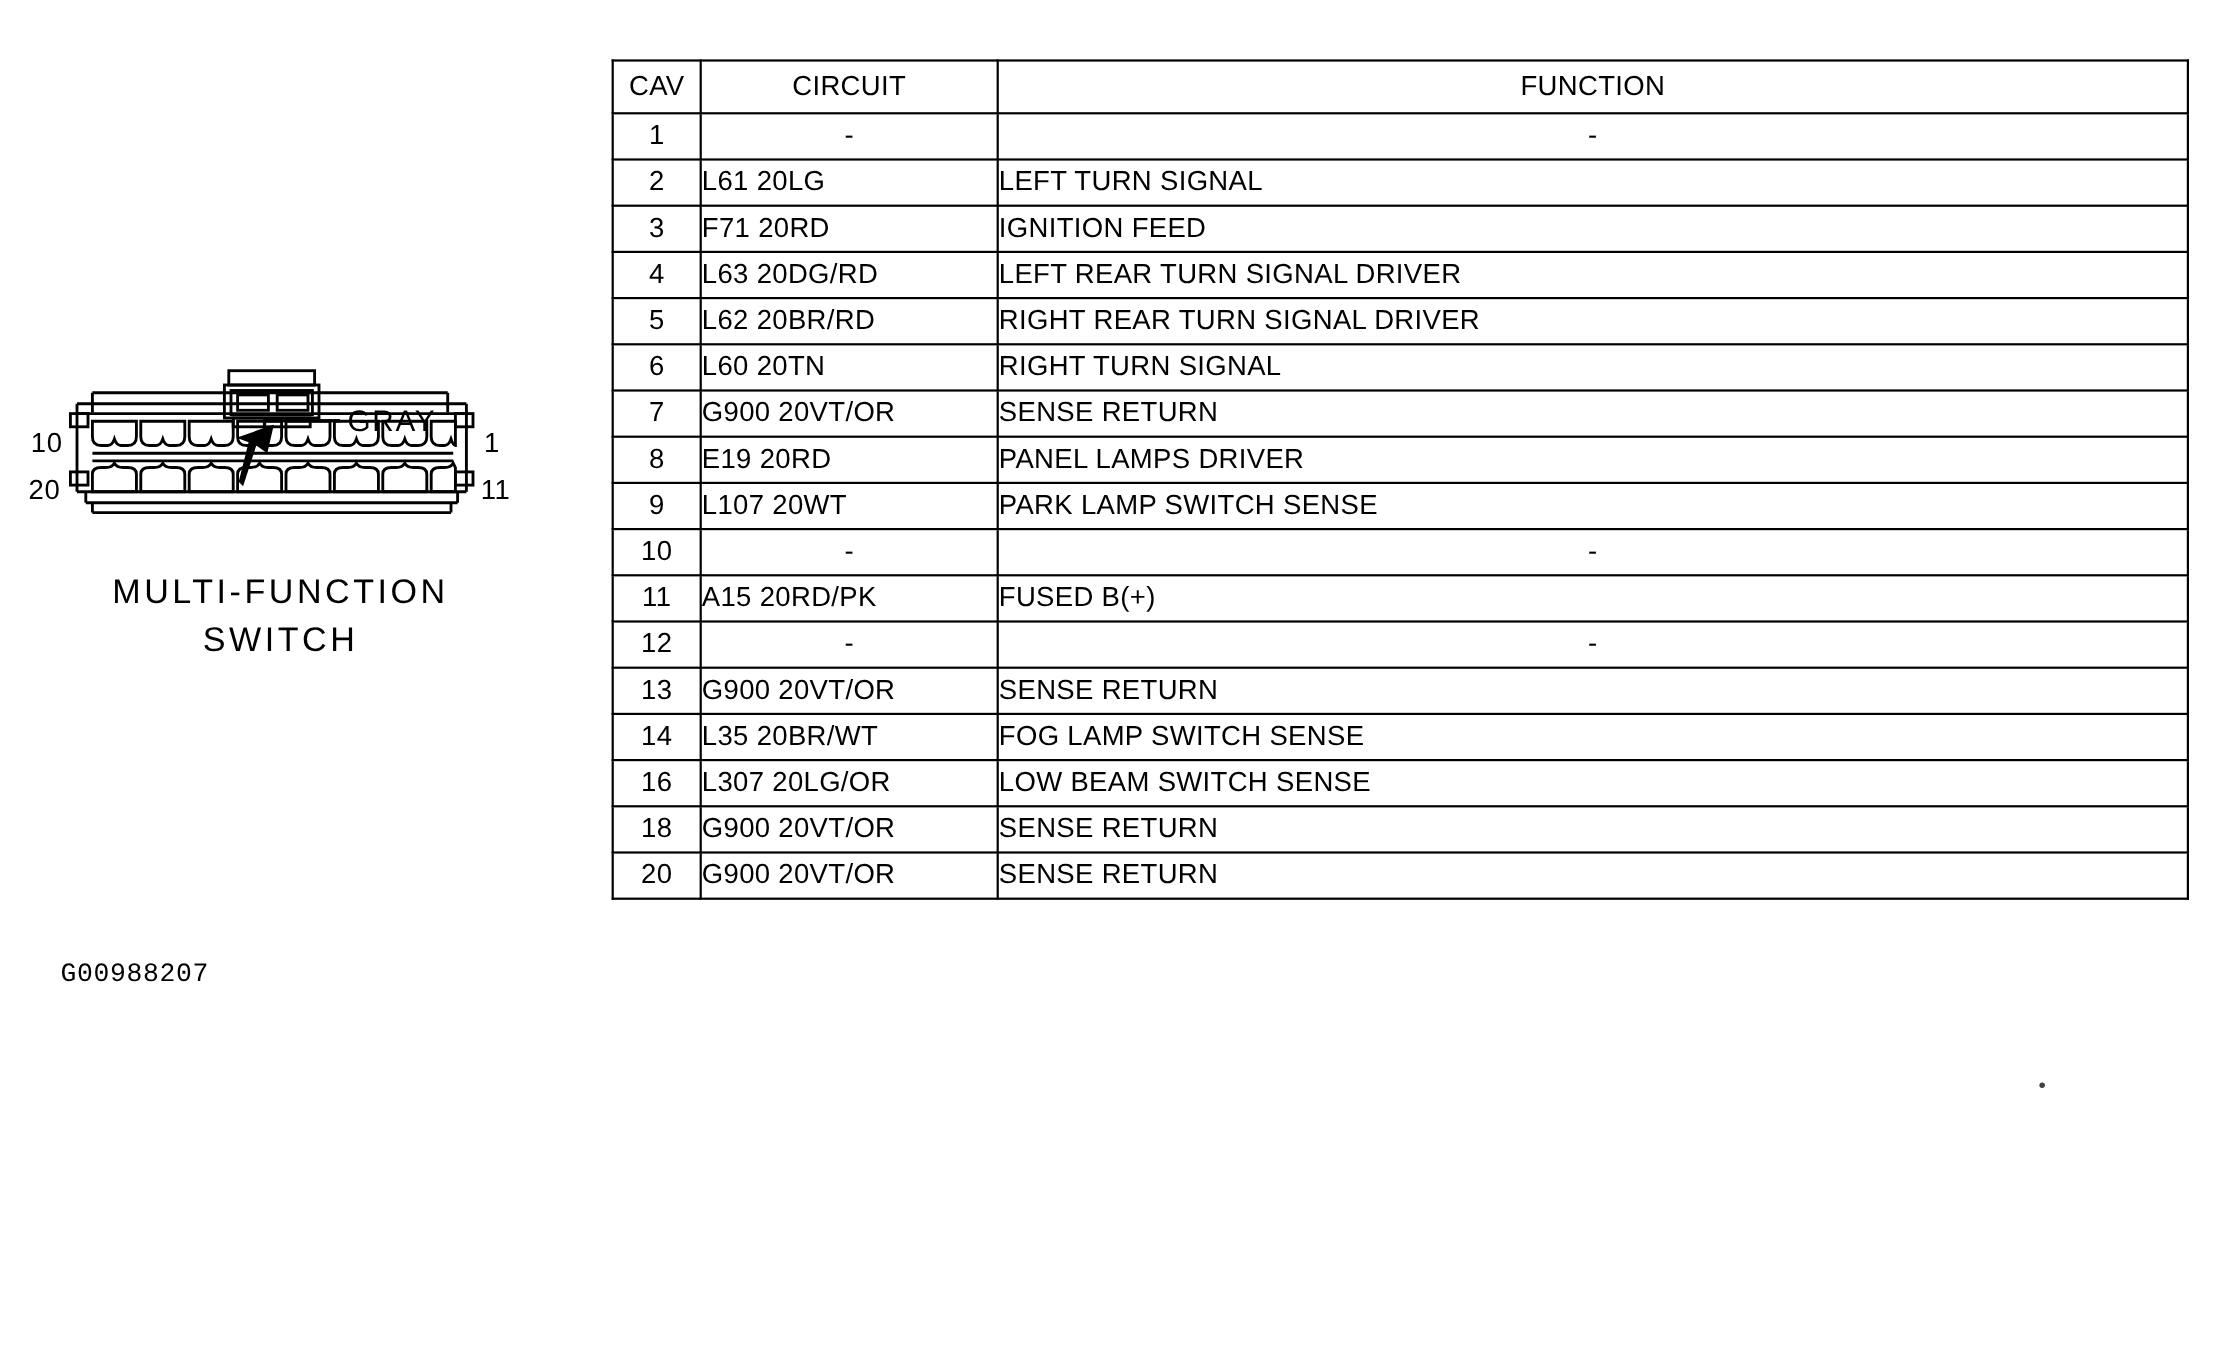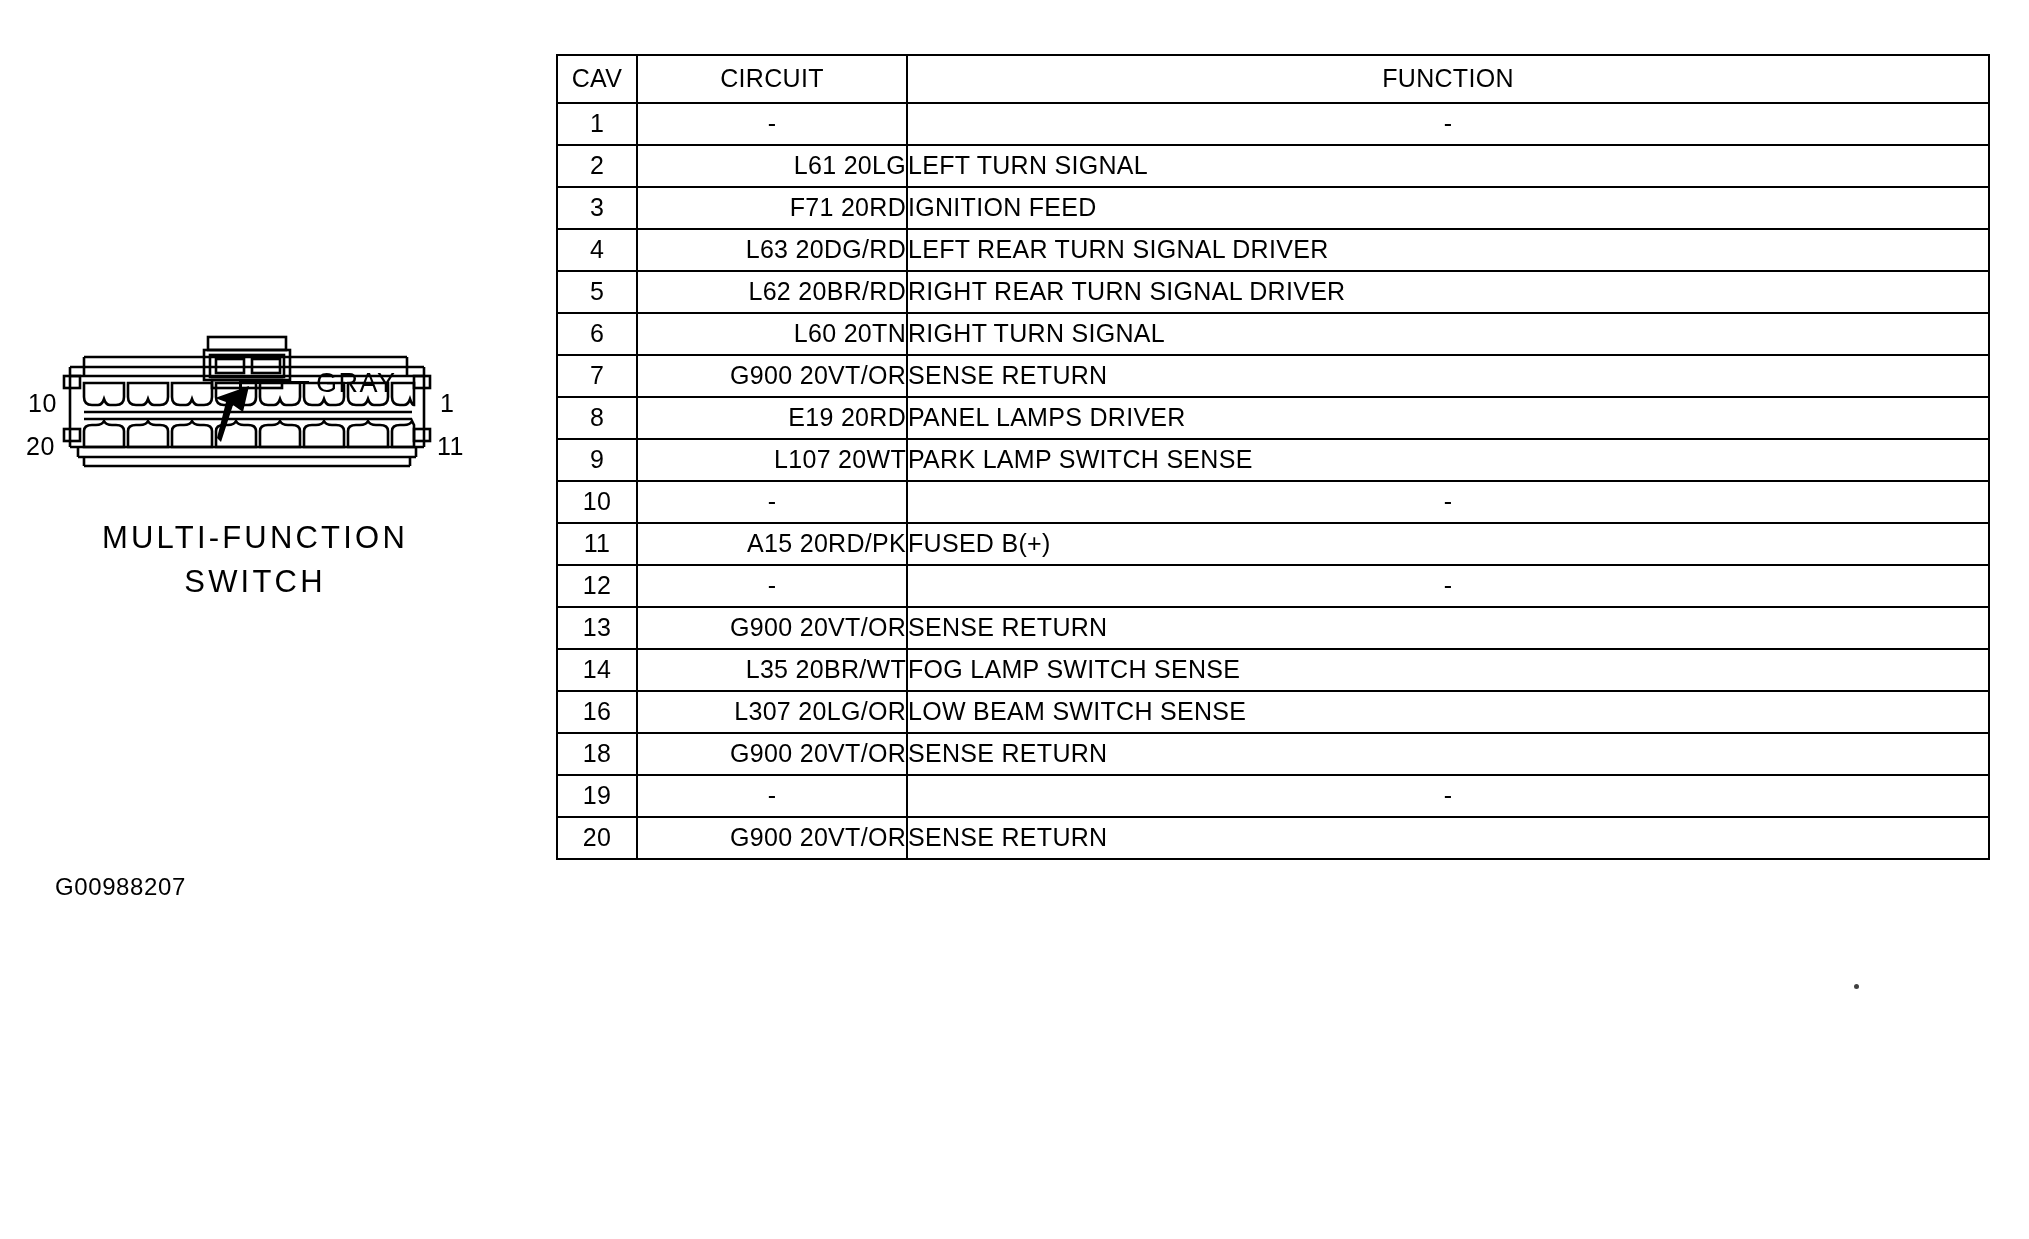--- a/index.html
+++ b/index.html
@@ -96,21 +96,21 @@
     margin-left: 20px;
   }
 
   
   #figure-id {
     position: absolute;
     left: 55px;
     top: 873px;
     font-size: 24px;
     letter-spacing: 0.6px;
-    font-family: Liberation Sans, sans-serif;
+    font-family: Liberation Mono, monospace;
     text-align: right;
   }
 
   
   #pinout-table-wrap {
     position: absolute;
     left: 556px;
     top: 54px;
     width: 1704px;
   }
@@ -135,21 +135,21 @@
     height: 44px;
   }
   col.col-cav      { width: 80px;  }
   col.col-circuit  { width: 270px; }
   col.col-function { width: 1082px;}
 
   td.cell-cav {
     text-align: center;
   }
   td.cell-circuit {
-    text-align: right;
+    text-align: left;
     padding-left: 12px;
   }
   td.cell-circuit.empty,
   td.cell-function.empty {
     text-align: center;
     padding-left: 0;
   }
   td.cell-function {
     text-align: left;
     padding-left: 12px;
@@ -339,25 +339,20 @@
           <td class="cell-cav">16</td>
           <td class="cell-circuit">L307 20LG/OR</td>
           <td class="cell-function">LOW BEAM SWITCH SENSE</td>
         </tr>
         <tr>
           <td class="cell-cav">18</td>
           <td class="cell-circuit">G900 20VT/OR</td>
           <td class="cell-function">SENSE RETURN</td>
         </tr>
         <tr>
-          <td class="cell-cav">19</td>
-          <td class="cell-circuit empty">-</td>
-          <td class="cell-function empty">-</td>
-        </tr>
-        <tr>
           <td class="cell-cav">20</td>
           <td class="cell-circuit">G900 20VT/OR</td>
           <td class="cell-function">SENSE RETURN</td>
         </tr>
       </tbody>
   </table>
 </div>
 
 <div id="scan-speck"></div>
 

